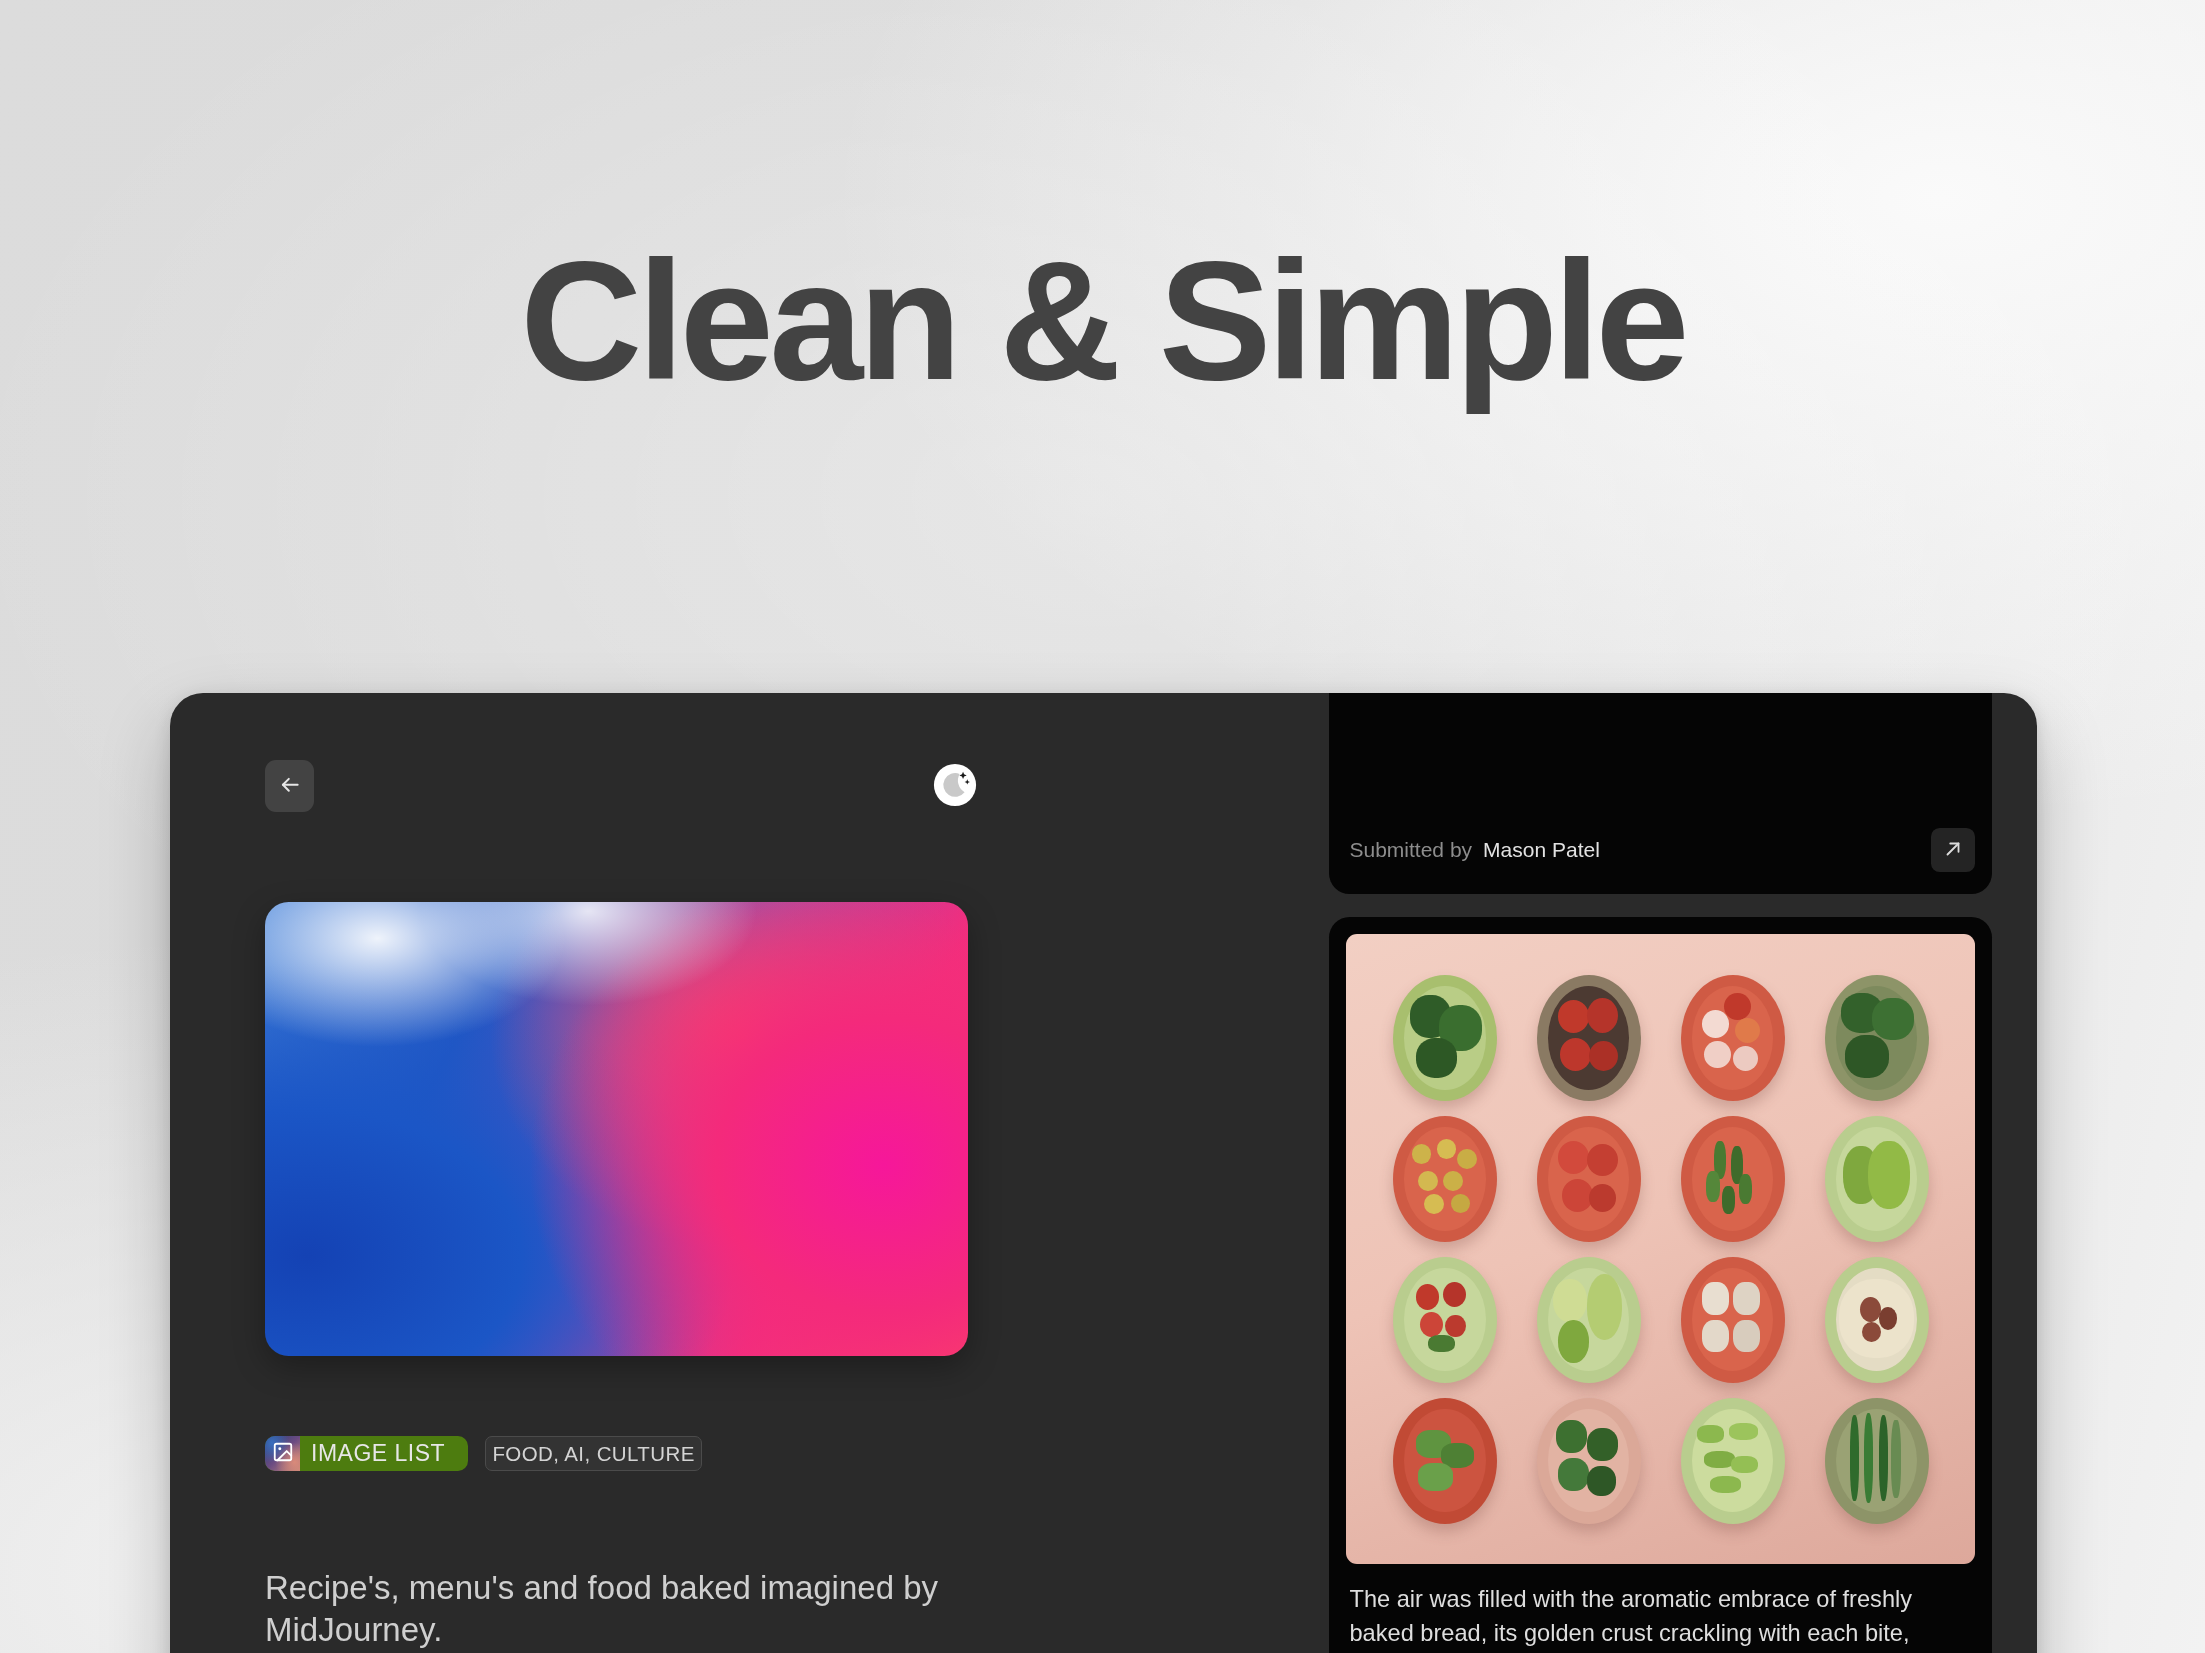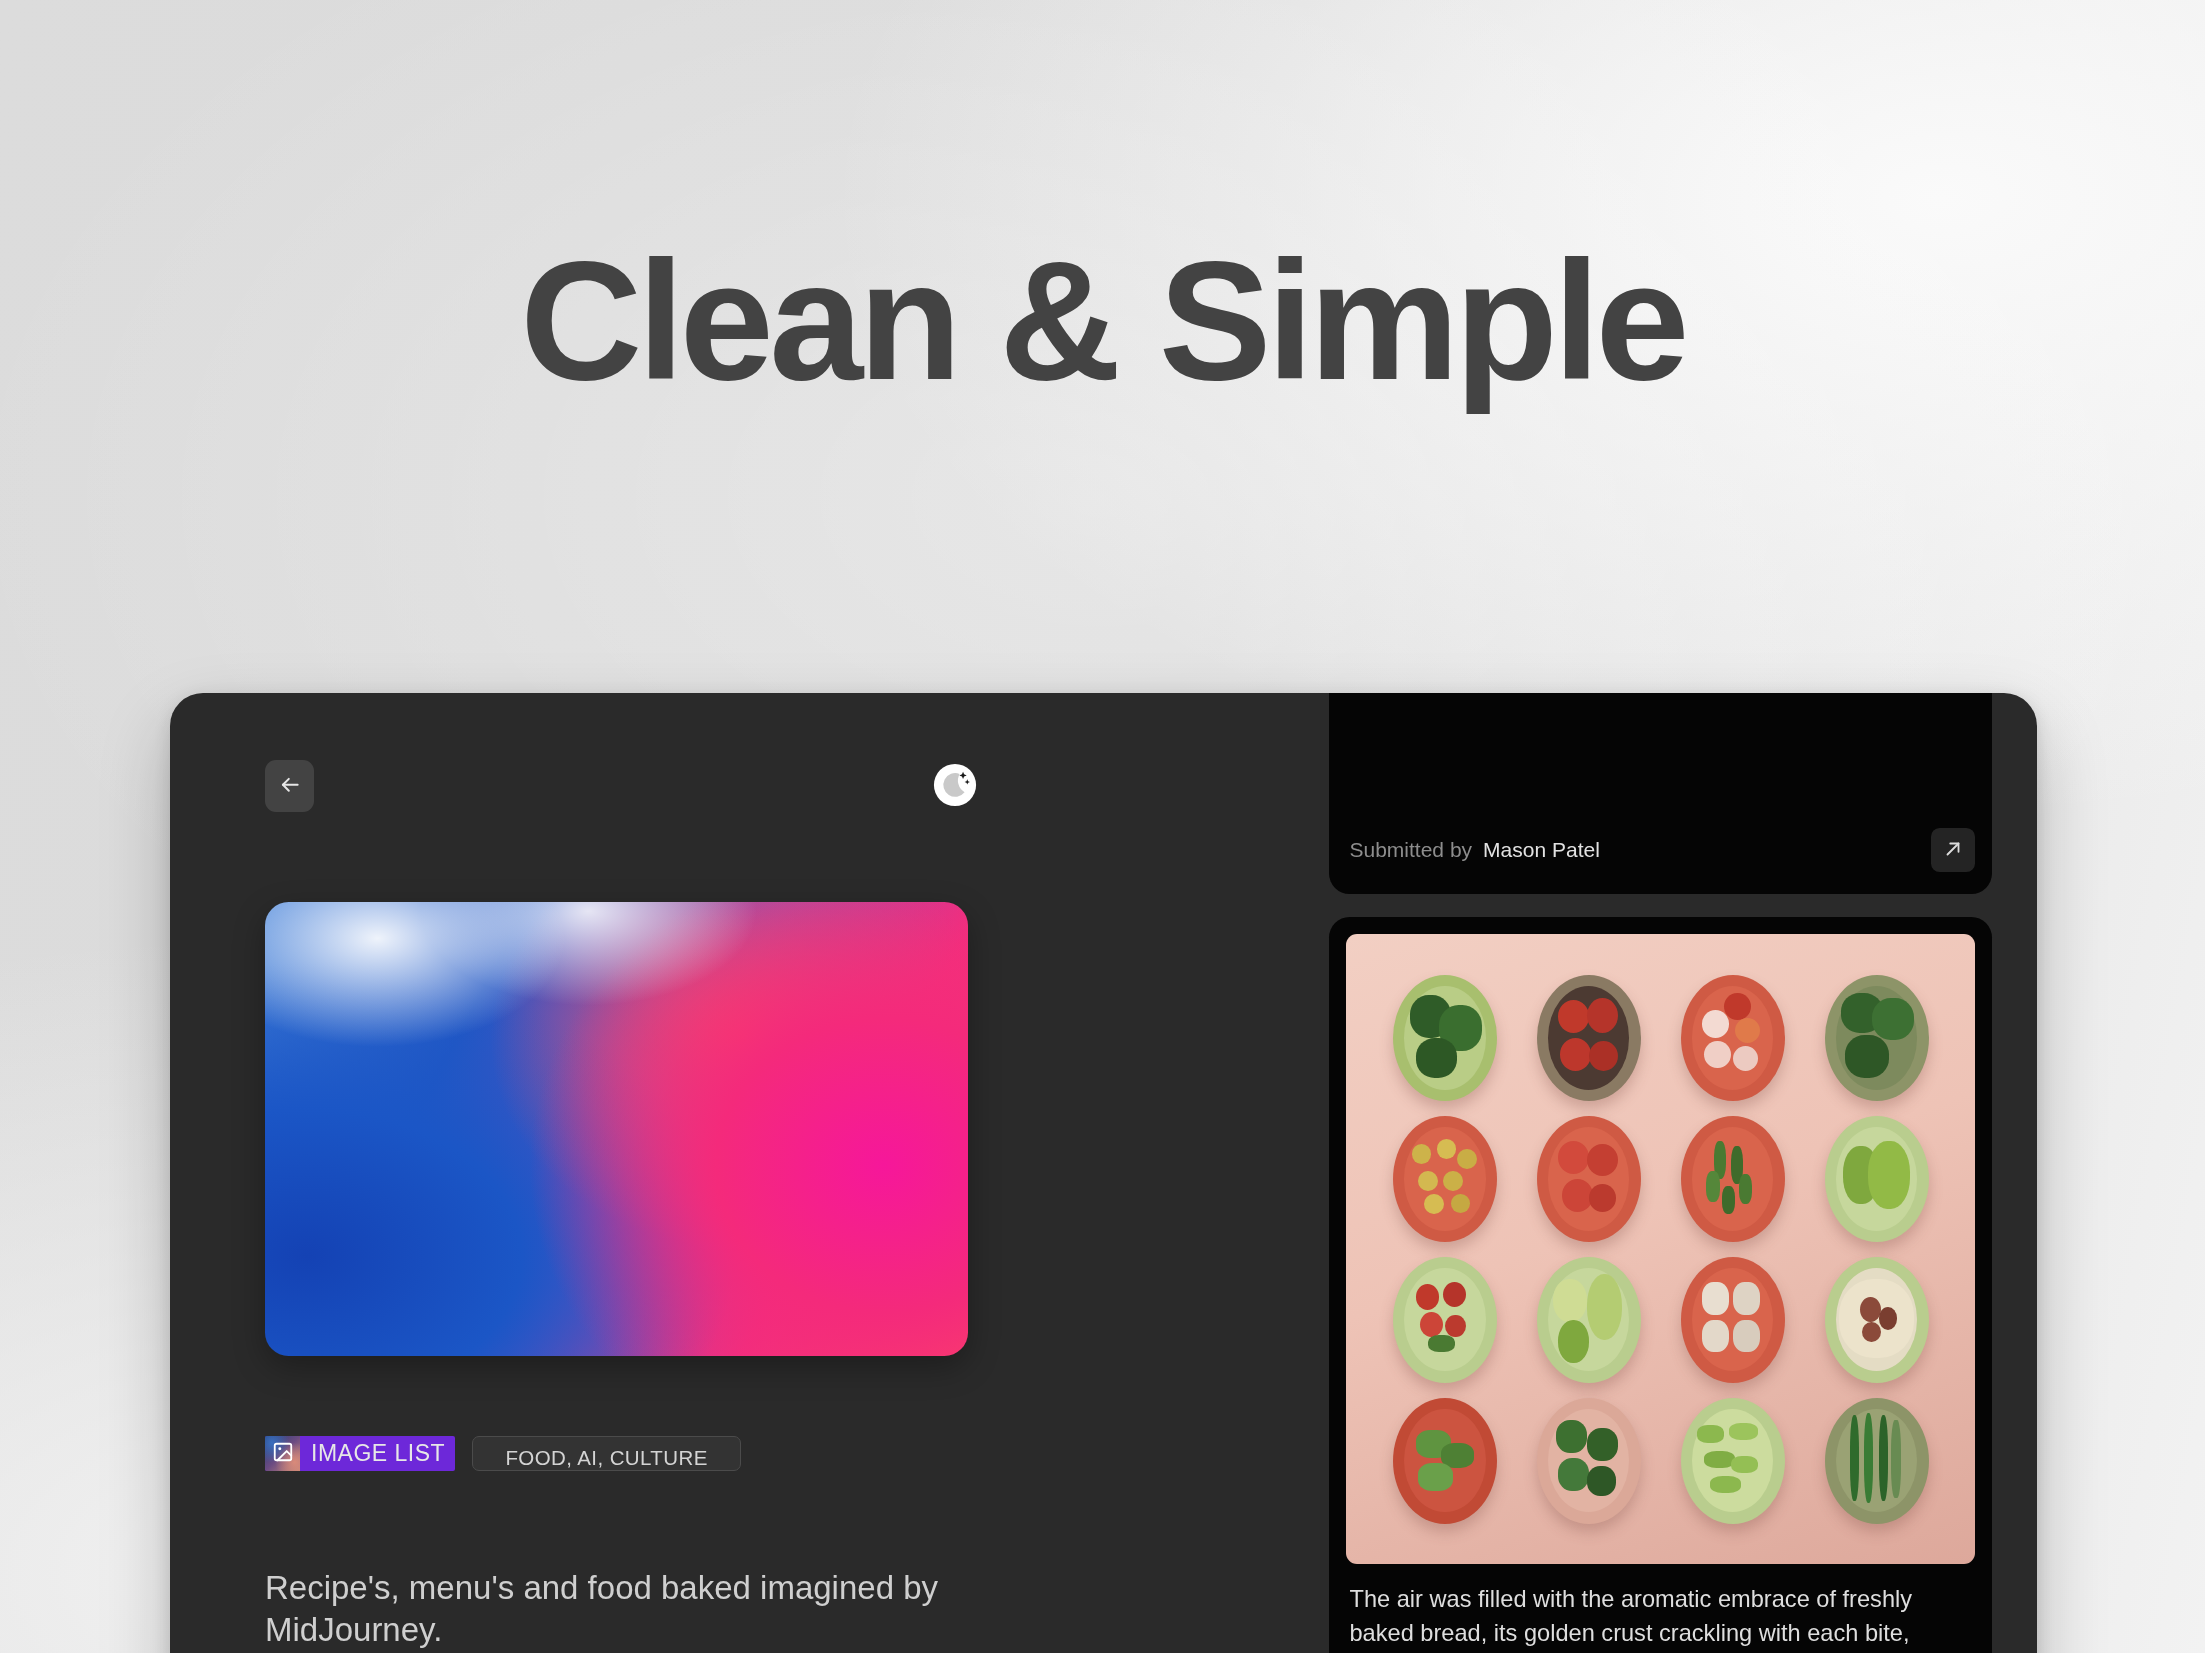--- a/index.html
+++ b/index.html
@@ -89,23 +89,23 @@
   }
 
   .meta-row {
     position:absolute;
     left:0; top:743px;
     display:flex; align-items:center; gap:17.3px;
   }
   .badge-imagelist {
     display:flex; align-items:center;
     height:35px;
-    background:#6d28d9;
-    border-radius:2px;
-    padding-right:10px;
+    background:#4d7c0f;
+    border-radius:10px;
+    padding-right:23px;
     overflow:hidden;
   }
   .badge-thumb {
     width:35px; height:35px;
     background:
       radial-gradient(70% 80% at 20% 20%, #3a6fbf 0%, rgba(58,111,191,0) 70%),
       radial-gradient(80% 80% at 85% 75%, #d98a7a 0%, rgba(217,138,122,0) 70%),
       linear-gradient(135deg, #1f3f77 0%, #6b4b82 50%, #c98a78 100%);
     display:flex; align-items:center; justify-content:center;
     flex:0 0 auto;
@@ -113,22 +113,22 @@
   .badge-thumb svg { width:22px; height:22px; }
   .badge-imagelist .lbl {
     font-size:23px; font-weight:400; color:#e7e7e7;
     letter-spacing:0.5px; margin-left:11px; white-space:nowrap;
   }
   .badge-tags {
     height:35px;
     border:0.8px solid #4b4b4b;
     border-radius:7px;
     background:#333333;
-    display:flex; align-items:flex-end;
-    padding:0 32px;
+    display:flex; align-items:center;
+    padding:0 6px;
   }
   .badge-tags .lbl {
     font-size:20.5px; color:#d4d4d4; letter-spacing:0.4px; white-space:nowrap;
   }
 
   .article-title {
     position:absolute;
     left:0; top:794px;
     font-size:50px; font-weight:700; color:#f0f0f0;
     letter-spacing:-0.4px; white-space:nowrap;

